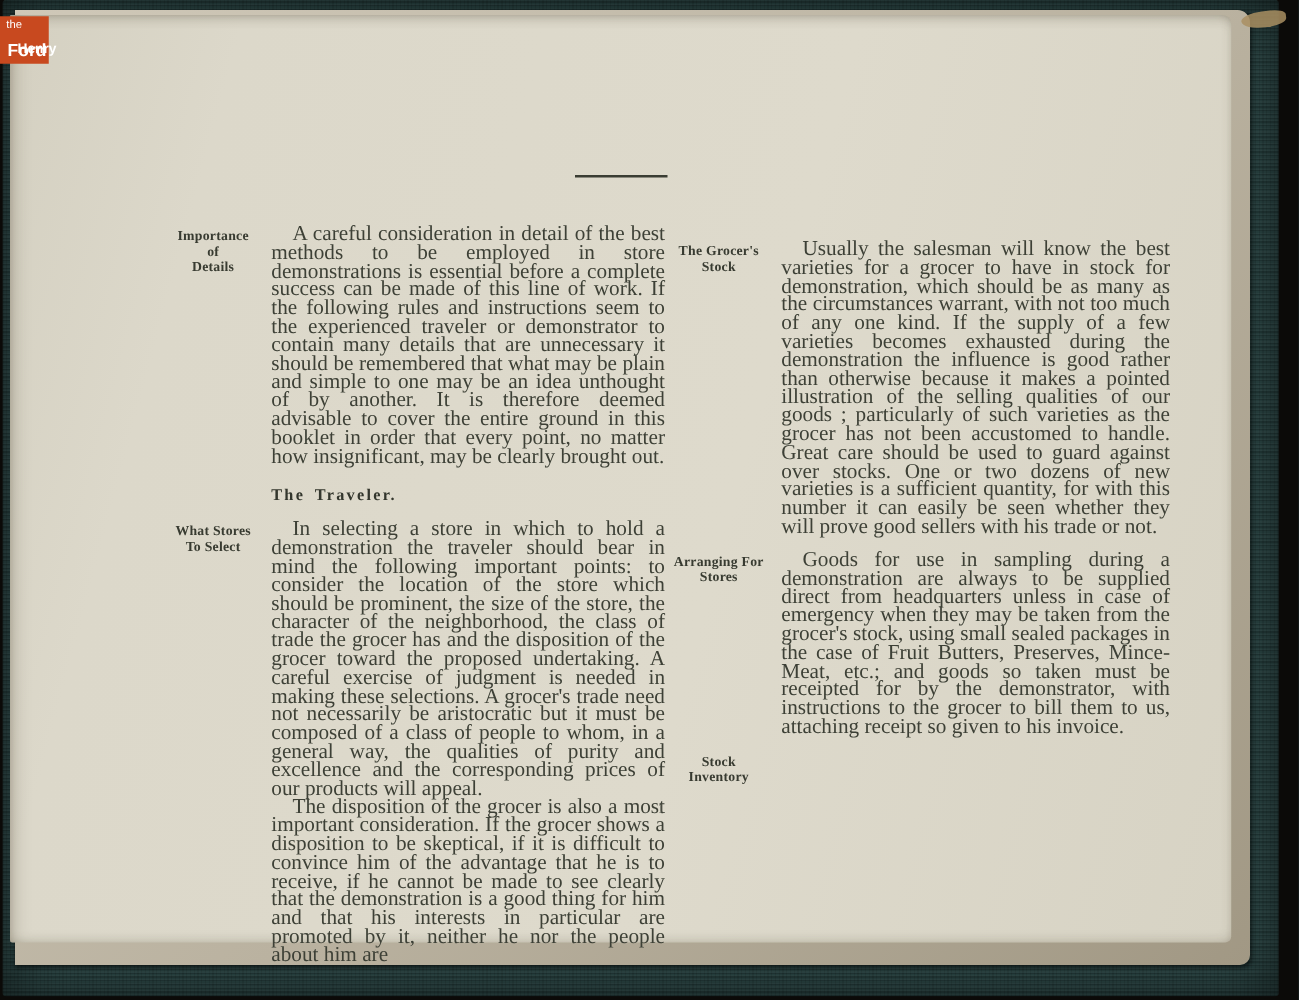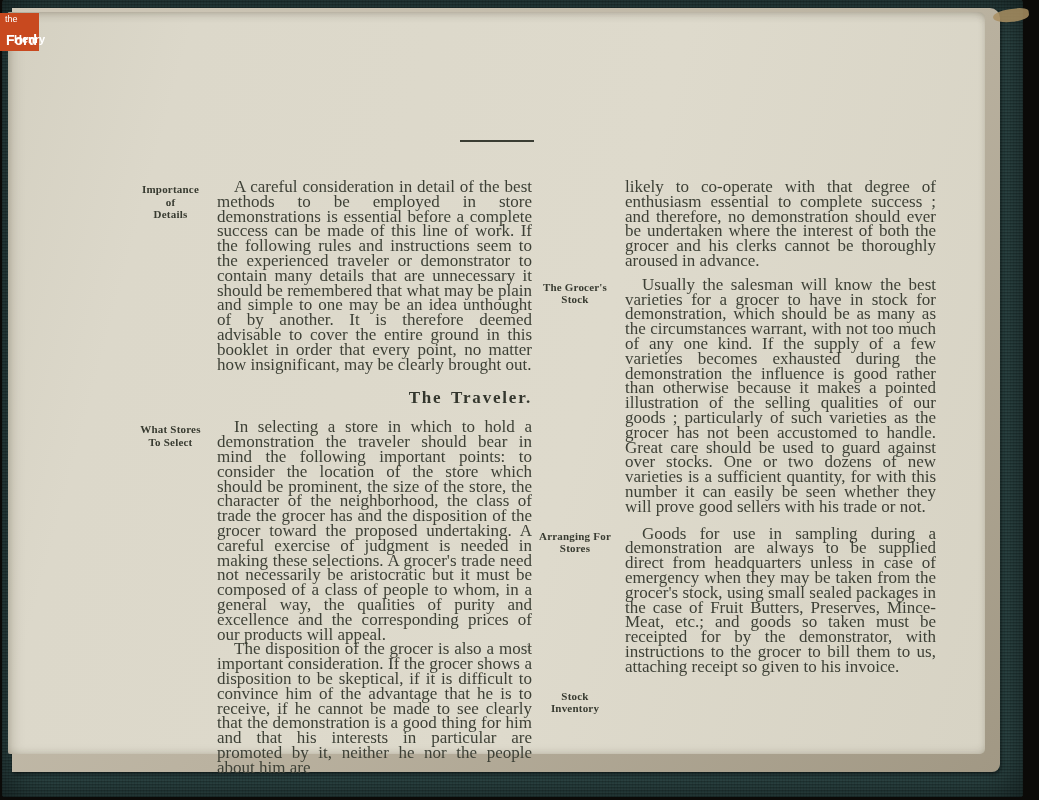--- a/index.html
+++ b/index.html
@@ -68,22 +68,22 @@
     padding-top:3px; color:#383b31; letter-spacing:0.2px;
   }
   .col-left  .gutter { width:77px; margin-right:8px; }
   .col-right .gutter { width:86px; margin-right:7px; }
   .para {
     flex:1; font-size:17px; line-height:14.8px; text-align:justify; text-indent:17px;
   }
   .para.no-indent { text-indent:0; }
 
   .sub-heading {
-    flex:1; font-weight:bold; font-size:17px; letter-spacing:1.8px; word-spacing:3px;
-    text-align:right; color:#33362d; padding-top:2px;
+    flex:1; font-weight:bold; font-size:13px; letter-spacing:1.8px; word-spacing:3px;
+    text-align:left; color:#33362d; padding-top:2px;
   }
 
   .sec-mb-lg { margin-bottom:14px; }
   .sec-mb-md { margin-bottom:12px; }
   .sec-mb-sm { margin-bottom:9px; }
 
   .page-number {
     position:absolute; left:510px; top:629px; width:22px; text-align:center;
     font-size:11.5px; color:#4a4c42;
   }
@@ -129,21 +129,20 @@
       <div class="gutter"></div>
       <div class="para">The disposition of the grocer is also a most important consideration.  If the grocer shows a disposition to be skeptical, if it is difficult to convince him of the advantage that he is to receive, if he cannot be made to see clearly that the demonstration is a good thing for him and that his interests in particular are promoted by it, neither he nor the people about him are</div>
     </div>
 
   </div>
 
   <div class="col col-right">
 
     <div class="section sec-mb-sm">
       <div class="gutter"></div>
-      <div class="para no-indent">likely to co-operate with that degree of enthusiasm essential to complete success ; and therefore, no demonstration should ever be undertaken where the interest of both the grocer and his clerks cannot be thoroughly aroused in advance.</div>
     </div>
 
     <div class="section sec-mb-md">
       <div class="gutter">
         <div>The Grocer's</div>
         <div>Stock</div>
       </div>
       <div class="para">Usually the salesman will know the best varieties for a grocer to have in stock for demonstration, which should be as many as the circumstances warrant, with not too much of any one kind.  If the supply of a few varieties becomes exhausted during the demonstration the influence is good rather than otherwise because it makes a pointed illustration of the selling qualities of our goods ; particularly of such varieties as the grocer has not been accustomed to handle.  Great care should be used to guard against over stocks.  One or two dozens of new varieties is a sufficient quantity, for with this number it can easily be seen whether they will prove good sellers with his trade or not.</div>
     </div>
 

